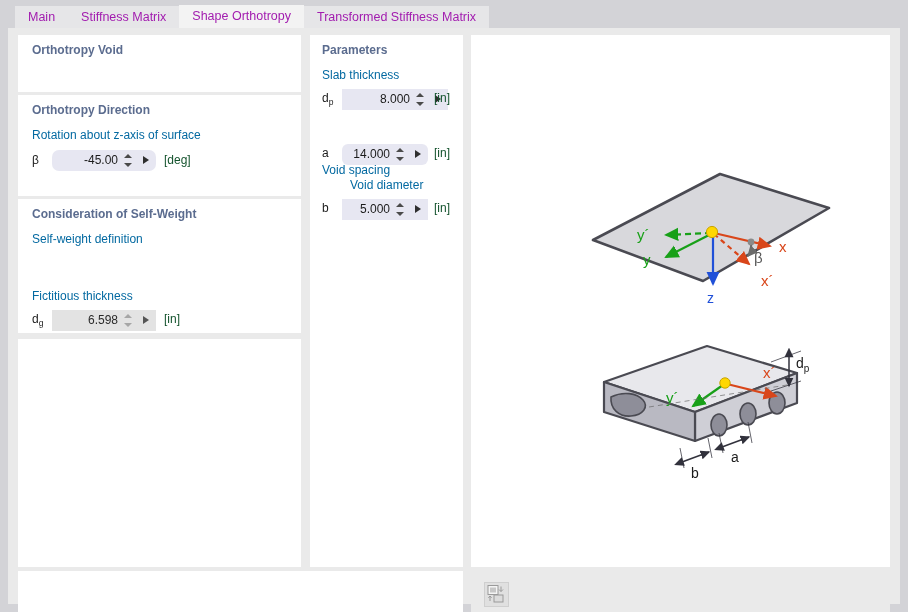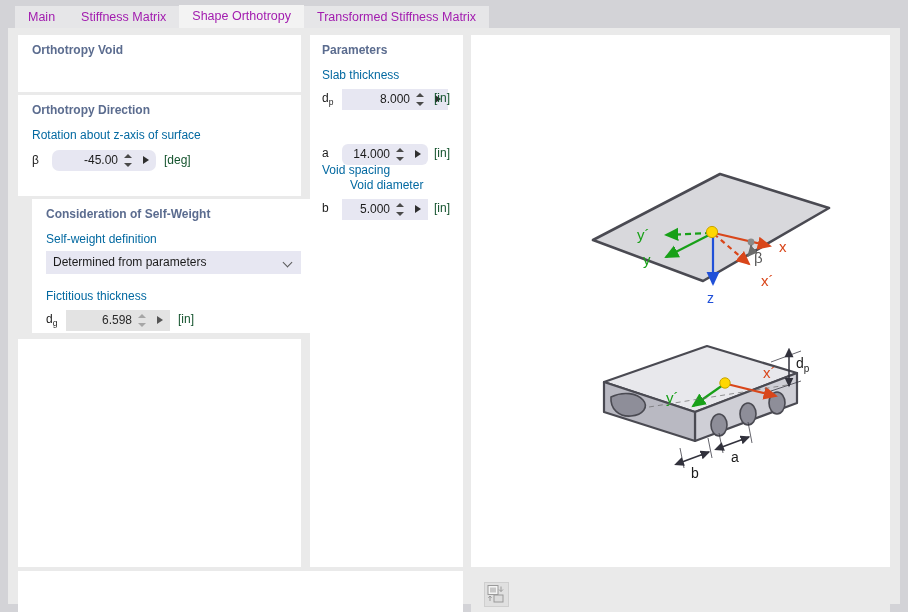--- a/index.html
+++ b/index.html
@@ -44,21 +44,21 @@
   }
 
   
   .panel{
     position:absolute;
     background:#ffffff;
     box-sizing:border-box;
   }
   #panel-orthotropy-type{left:10px;top:7px;width:283px;height:57px;}
   #panel-orthotropy-direction{left:10px;top:67px;width:283px;height:101px;}
-  #panel-selfweight{left:10px;top:171px;width:283px;height:134px;margin-left:14px;}
+  #panel-selfweight{left:10px;top:171px;width:283px;height:134px;}
   #panel-left-empty{left:10px;top:311px;width:283px;height:228px;}
   #panel-parameters{left:302px;top:7px;width:153px;height:532px;}
   #panel-bottom-empty{left:10px;top:543px;width:445px;height:48px;}
   #panel-image{left:463px;top:7px;width:419px;height:532px;}
   #panel-image-toolbar{left:463px;top:543px;width:419px;height:48px;background:#eaeaea;}
 
   .section-title{
     position:absolute;
     font-size:12px;
     font-weight:bold;
@@ -180,24 +180,20 @@
             <i class="d"></i>
           </span>
         <span class="playbtn"></span>
       </div>
       <div class="unit" style="left:146px;top:58px;">[deg]</div>
     </div>
 
     <div class="panel" id="panel-selfweight">
       <div class="section-title" style="left:14px;top:8px;">Consideration of Self-Weight</div>
       <div class="field-label" style="left:14px;top:33px;">Self-weight definition</div>
-      <div class="combo" style="left:14px;top:52px;width:255px;">
-        <span class="combo-text">Determined from parameters</span>
-        <span class="chev"></span>
-      </div>
       <div class="field-label" style="left:14px;top:90px;">Fictitious thickness</div>
       <div class="sym" style="left:14px;top:113px;"><span>d</span><sub>g</sub></div>
       <div class="spin readonly" style="left:34px;top:111px;width:104px;padding-left:24px;">
         <span class="val">6.598</span>
         <span class="updown">
             <i class="u"></i>
             <i class="d"></i>
           </span>
         <span class="playbtn"></span>
       </div>

